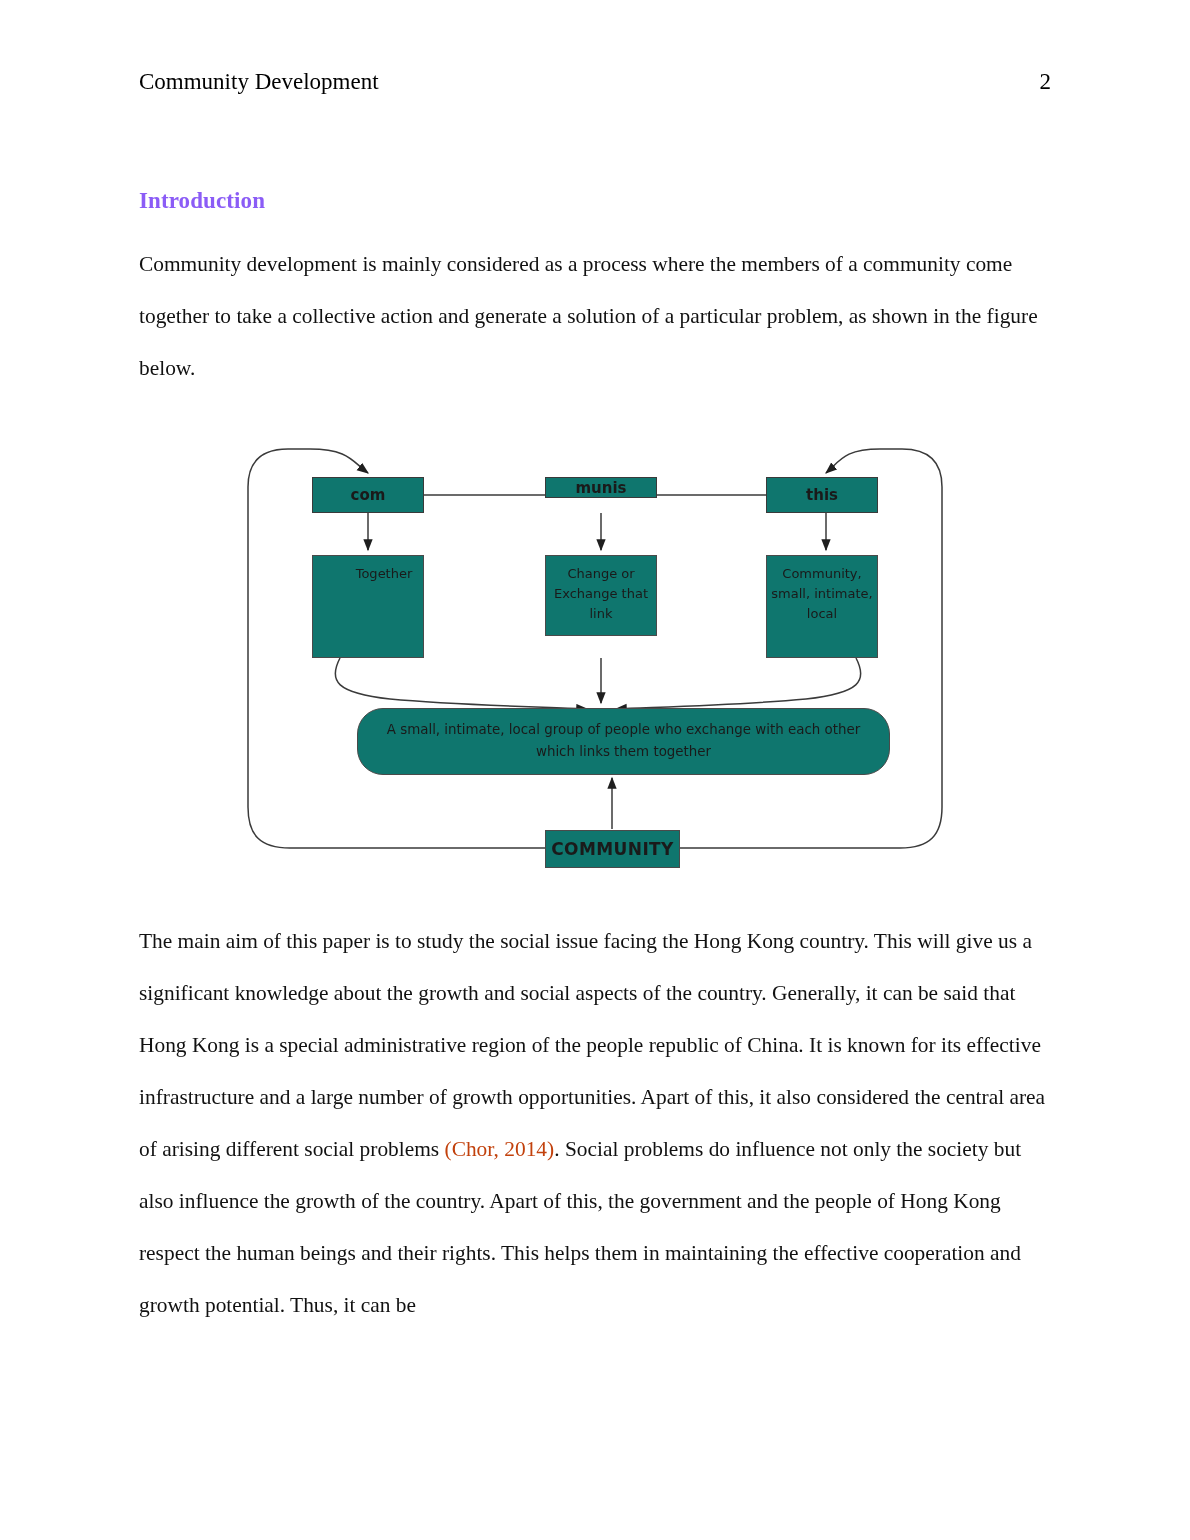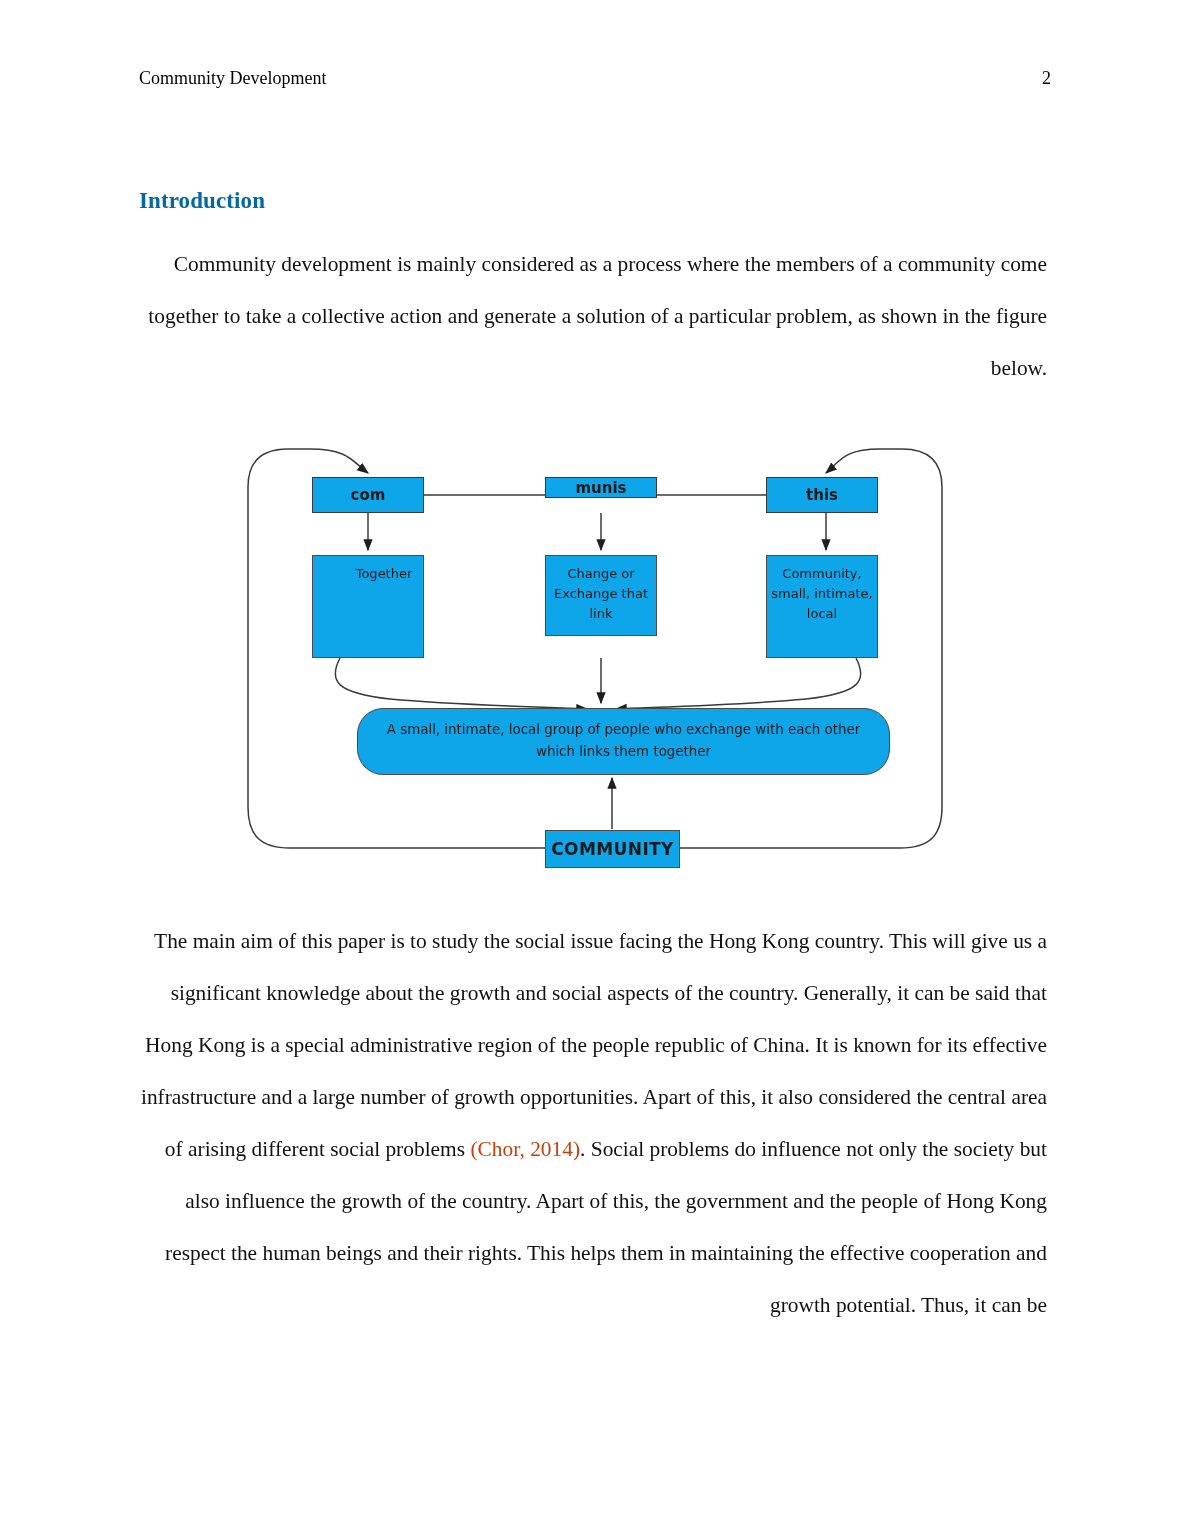--- a/index.html
+++ b/index.html
@@ -18,65 +18,65 @@
 
   
   .running-head {
     position: absolute;
     left: 139px;
     top: 68px;
     width: 912px;
     display: flex;
     justify-content: space-between;
     align-items: baseline;
-    font-size: 18px;
+    font-size: 23px;
     line-height: 1.2;
   }
   .running-head .rh-title { white-space: nowrap; }
   .running-head .rh-page  { white-space: nowrap; }
 
   
   .section-heading {
     position: absolute;
     left: 139px;
     top: 188px;
     font-size: 23px;
     font-weight: bold;
-    color: #0369a1;
+    color: #8b5cf6;
     letter-spacing: 0.1px;
   }
 
   
   .body-text {
     position: absolute;
     left: 139px;
     width: 908px;
     font-size: 21.4px;
     line-height: 52px;
-    text-align: right;
+    text-align: left;
     color: #111111;
   }
   #para-intro { top: 238px; }
   #para-body  { top: 915px; }
   .body-text p { margin: 0; }
   .citation { color: #c2410c; }
 
   
   .figure {
     position: absolute;
     left: 240px;
     top: 435px;
     width: 710px;
     height: 450px;
   }
   .figure svg { display: block; }
 
   .fig-box {
     position: absolute;
-    background: #0ea5e9;
+    background: #0f766e;
     border: 1.4px solid #4a4a4a;
     box-sizing: border-box;
     font-family: "DejaVu Sans", "Liberation Sans", sans-serif;
     color: #1a1a1a;
     text-align: center;
   }
   .fig-box.header-box {
     font-weight: bold;
     font-size: 15px;
     display: flex;

